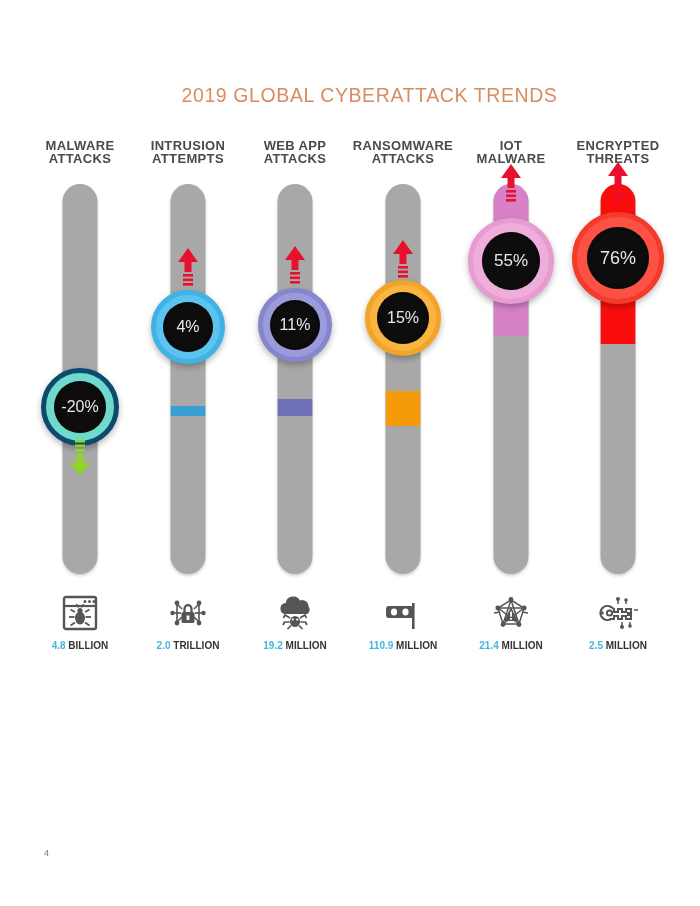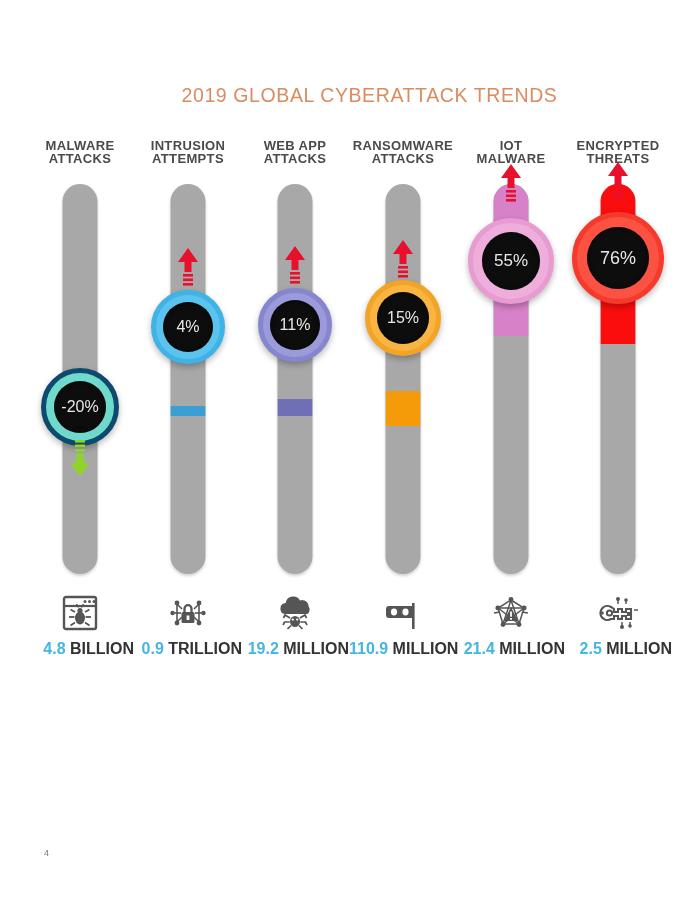--- a/index.html
+++ b/index.html
@@ -68,22 +68,22 @@
 
   
   .col-icon {
     position:absolute; left:50%; transform:translateX(-50%);
     top:452px; width:54px; height:42px;
     display:flex; align-items:center; justify-content:center;
   }
   .col-icon svg { display:block; }
   .col-value {
     position:absolute; left:0; top:500px; width:108px;
-    text-align:right;
-    font-size:16px; font-weight:bold; color:#333333;
+    text-align:center;
+    font-size:10px; font-weight:bold; color:#333333;
     white-space:nowrap;
   }
   .col-value .num { color:#45b6e0; }
 
   
   .page-num {
     position:absolute; left:44px; top:848px;
     font-size:9px; color:#6b7a86;
   }
   .logo {
@@ -183,21 +183,21 @@
           <circle cx="9" cy="30" r="2.4" fill="#555"></circle>
           <circle cx="31" cy="30" r="2.4" fill="#555"></circle>
           <circle cx="4.5" cy="20" r="2.2" fill="#555"></circle>
           <circle cx="35.5" cy="20" r="2.2" fill="#555"></circle>
           <rect x="13.5" y="19" width="13" height="11" rx="1.6" fill="#555"></rect>
           <path d="M16.5 19 v-3.3 a3.5 3.5 0 0 1 7 0 V19" fill="none" stroke="#555" stroke-width="2.3"></path>
           <rect x="18.6" y="22.5" width="2.8" height="4.5" fill="#ffffff"></rect>
         </svg>
       </div>
       <div class="col-value">
-        <span class="num">0.9</span>
+        <span class="num">2.0</span>
         <span>TRILLION</span>
       </div>
     </div>
 
     <div class="col" style="left:241px">
       <div class="col-header">
         <span>WEB APP</span>
         <span class="l2">ATTACKS</span>
       </div>
       <div class="track">

